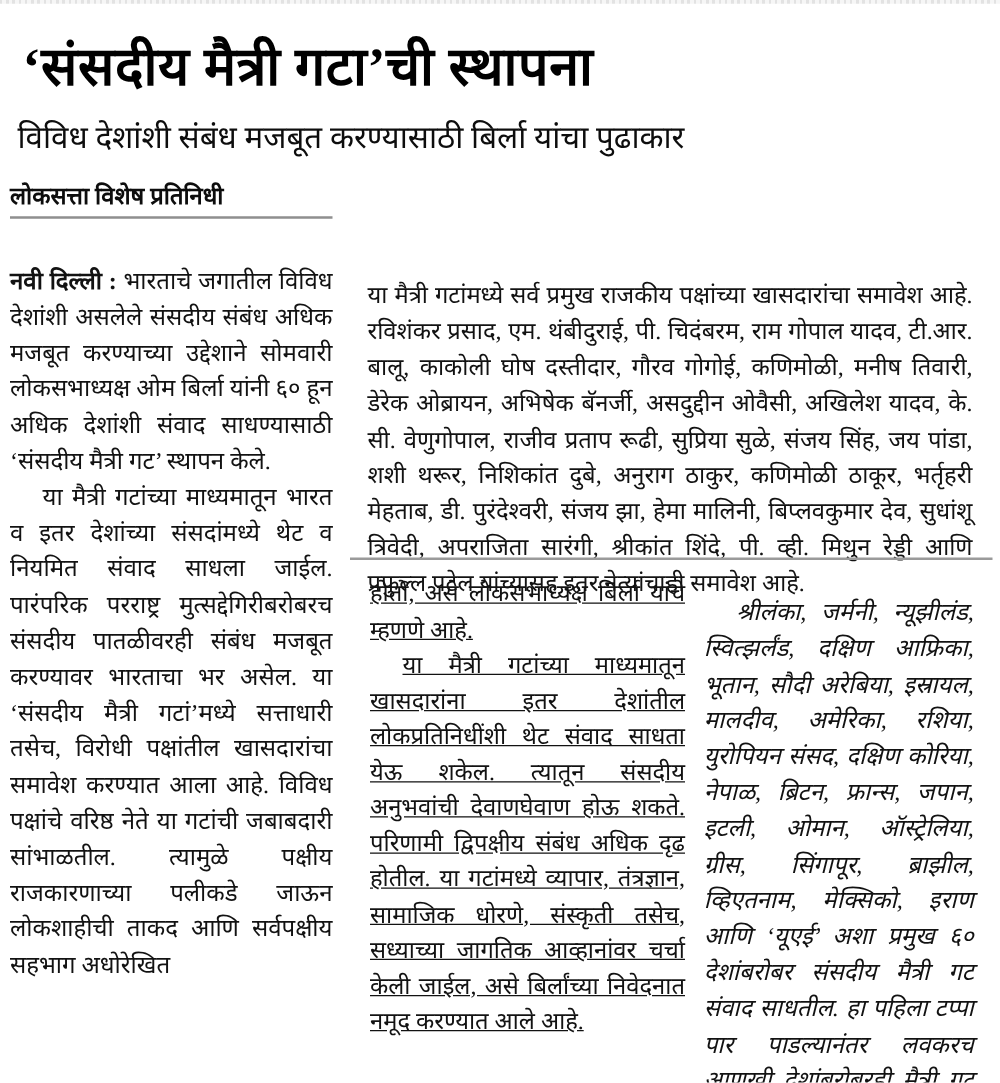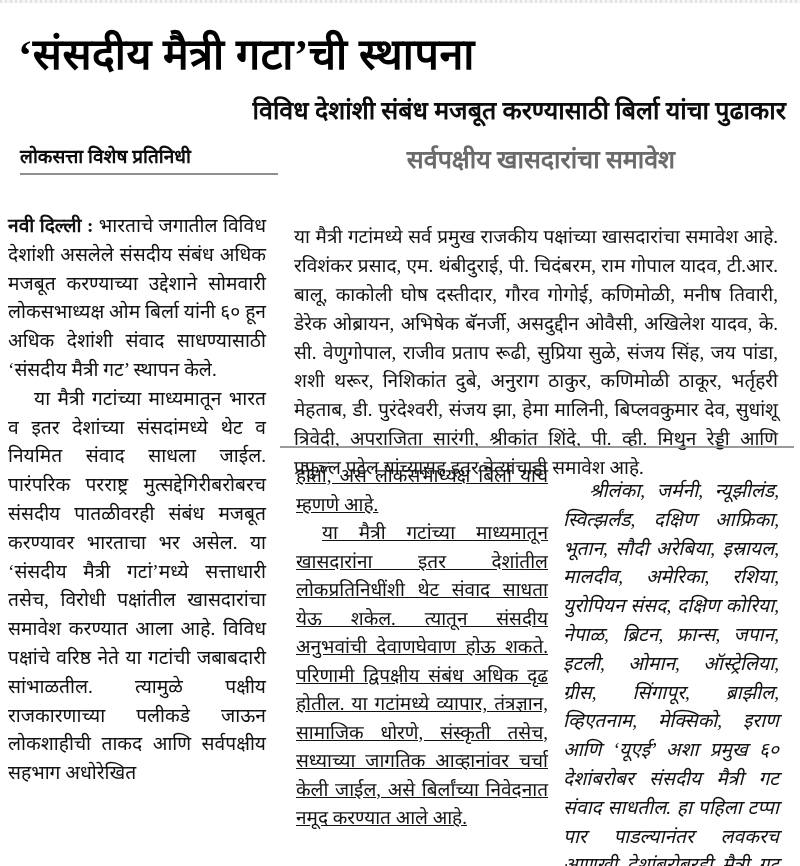--- a/index.html
+++ b/index.html
@@ -41,32 +41,32 @@
   .headline {
     text-align: left;
     font-weight: 700;
     font-size: 43px;
     line-height: 1.15;
     letter-spacing: .5px;
     margin: 30px 18px 0 18px;
     color: #000;
   }
   .subheadline {
-    text-align: right;
-    font-weight: 700;
+    text-align: left;
+    font-weight: 400;
     font-size: 25px;
     line-height: 1.2;
     margin: 17px 14px 17px 14px;
     color: #0d0d0d;
   }
 
   
   .byline-row {
     position: relative;
-    margin: 17px 0 0 12px;
+    margin: 17px 0 0 0;
     height: 34px;
   }
   .byline {
     position: absolute;
     left: 8px;
     top: 0;
     width: 258px;
     font-weight: 700;
     font-size: 19px;
     color: #0d0d0d;
@@ -167,21 +167,20 @@
 <div class="scan-edge-top"></div>
 
 <div class="clipping">
 
   <h1 class="headline">‘संसदीय मैत्री गटा’ची स्थापना</h1>
 
   <h2 class="subheadline">विविध देशांशी संबंध मजबूत करण्यासाठी बिर्ला यांचा पुढाकार</h2>
 
   <div class="byline-row">
     <div class="byline">लोकसत्ता विशेष प्रतिनिधी</div>
-    <div class="section-kicker">सर्वपक्षीय खासदारांचा समावेश</div>
   </div>
 
   <div class="body-area">
 
     <div class="col-left">
       <p><span class="dateline">नवी दिल्ली :</span>
         <span>भारताचे जगातील विविध देशांशी असलेले संसदीय संबंध अधिक मजबूत करण्याच्या उद्देशाने सोमवारी लोकसभाध्यक्ष ओम बिर्ला यांनी ६० हून अधिक देशांशी संवाद साधण्यासाठी ‘संसदीय मैत्री गट’ स्थापन केले.</span></p>
       <p>या मैत्री गटांच्या माध्यमातून भारत व इतर देशांच्या संसदांमध्ये थेट व नियमित संवाद साधला जाईल. पारंपरिक परराष्ट्र मुत्सद्देगिरीबरोबरच संसदीय पातळीवरही संबंध मजबूत करण्यावर भारताचा भर असेल. या ‘संसदीय मैत्री गटां’मध्ये सत्ताधारी तसेच, विरोधी पक्षांतील खासदारांचा समावेश करण्यात आला आहे. विविध पक्षांचे वरिष्ठ नेते या गटांची जबाबदारी सांभाळतील. त्यामुळे पक्षीय राजकारणाच्या पलीकडे जाऊन लोकशाहीची ताकद आणि सर्वपक्षीय सहभाग अधोरेखित</p>
     </div>
 

